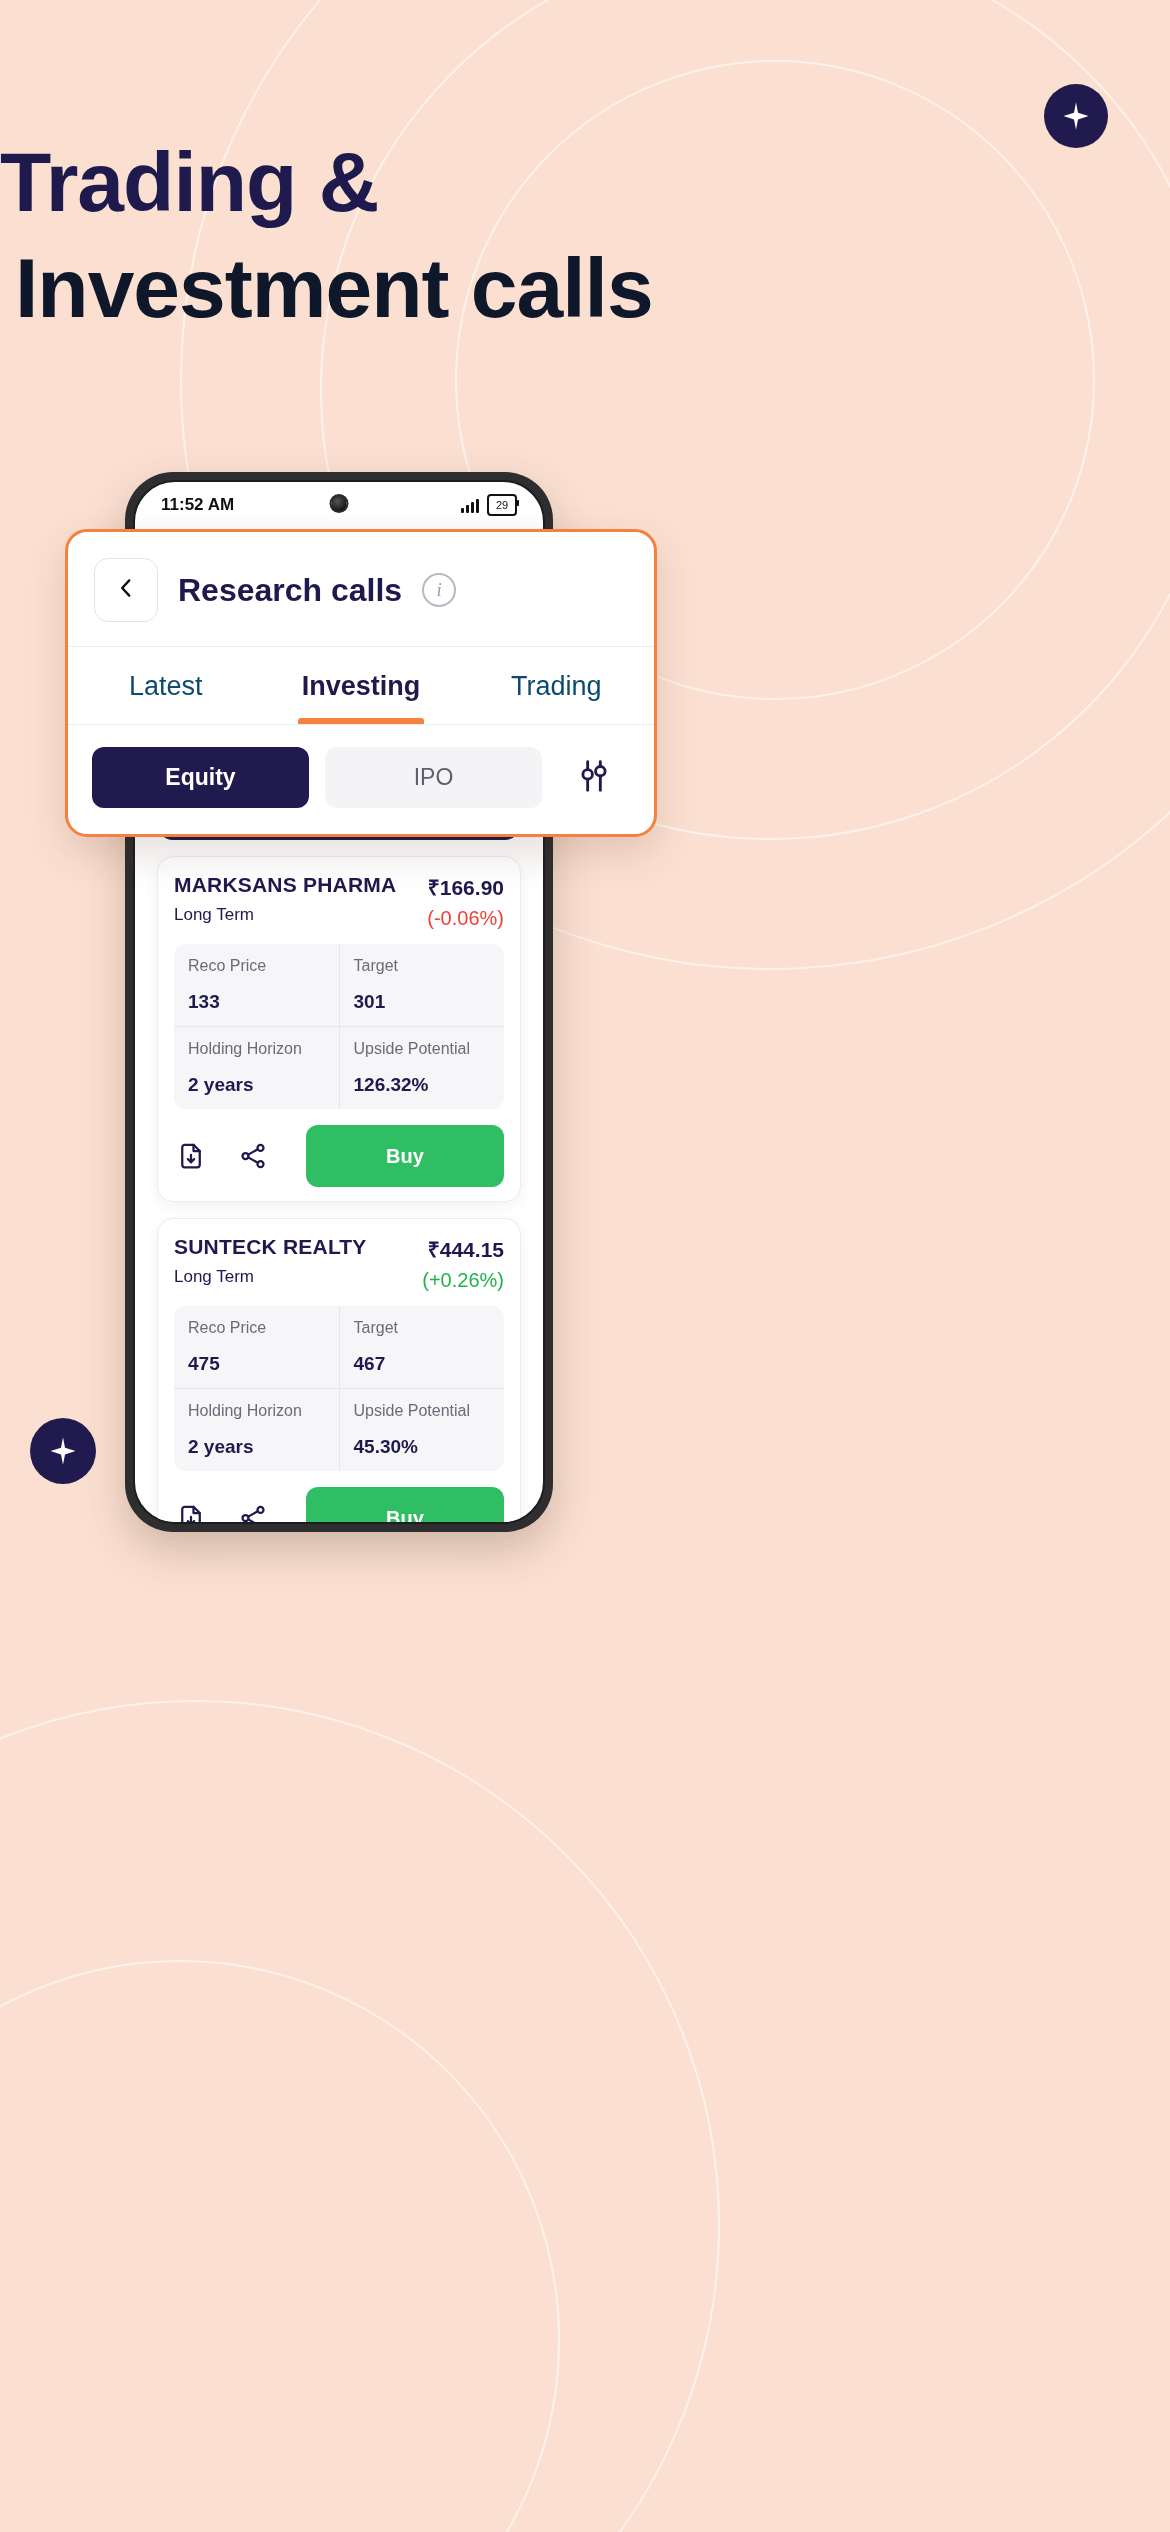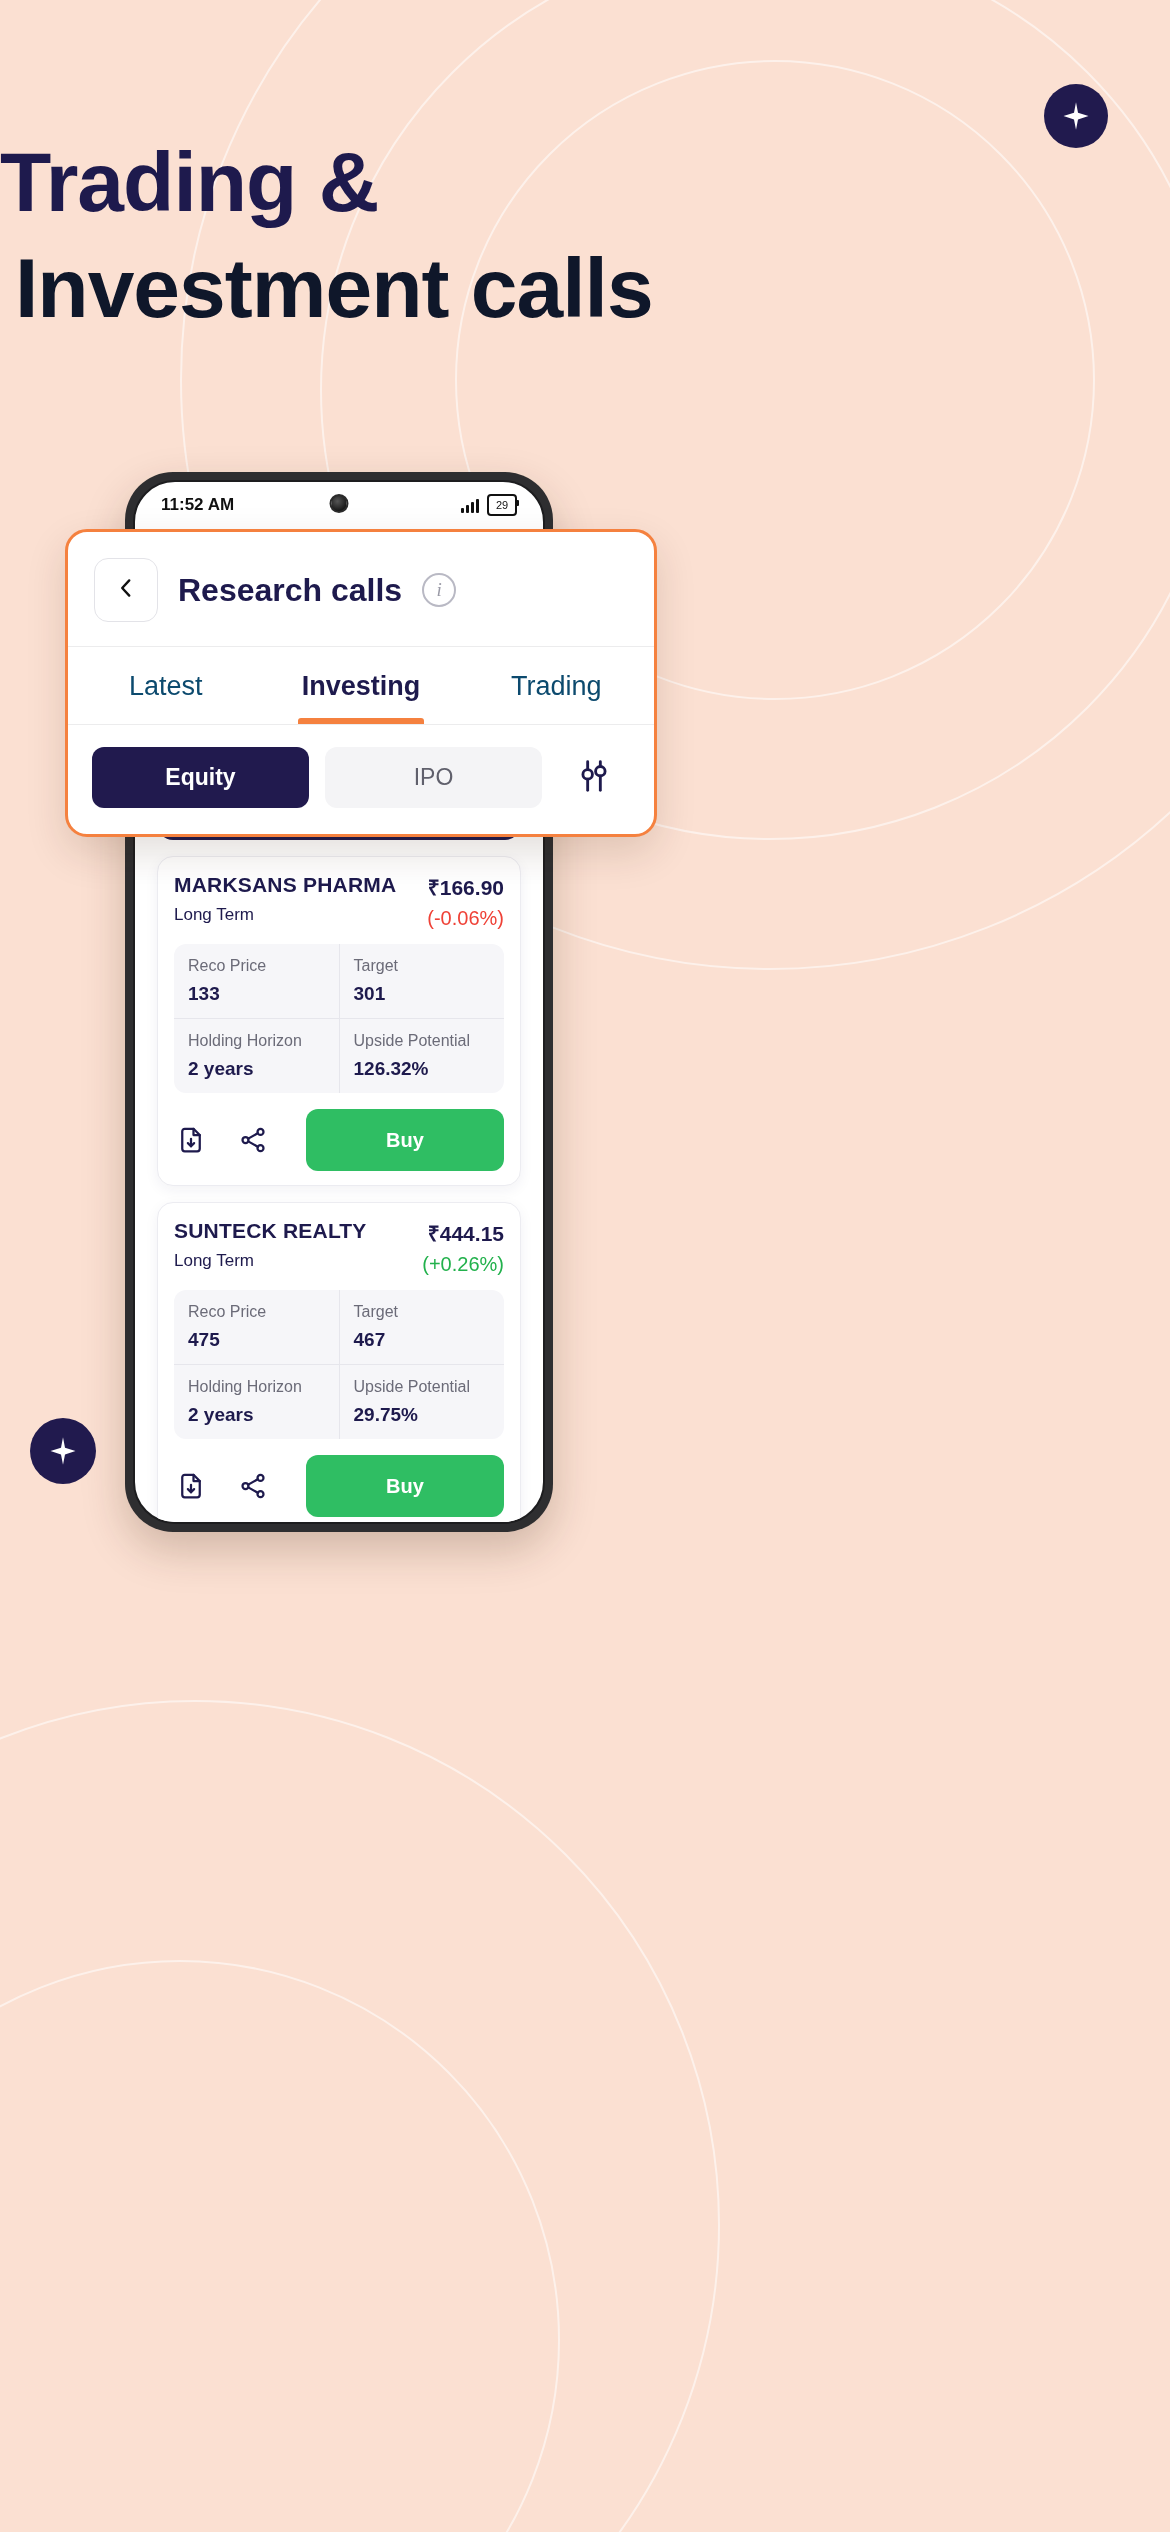--- a/index.html
+++ b/index.html
@@ -143,21 +143,21 @@
     margin-top:14px;
     background:#f6f6f9;
     border-radius:12px;
     overflow:hidden;
   }
   .sc-row { display:flex; }
   .sc-row + .sc-row { border-top:1px solid #e6e6ec; }
   .sc-cell { flex:1; padding:13px 14px; }
   .sc-cell + .sc-cell { border-left:1px solid #e6e6ec; }
   .sc-cell .k { font-size:16px; color:#6b6b78; }
-  .sc-cell .v { font-size:19px; font-weight:700; color:#1e1a4d; margin-top:8px; }
+  .sc-cell .v { font-size:19px; font-weight:700; color:#1e1a4d; margin-top:16px; }
 
   .sc-actions {
     margin-top:16px;
     display:flex; align-items:center; gap:28px;
   }
   .icon-btn { width:34px; height:34px; display:flex; align-items:center; justify-content:center; }
   .buy-btn {
     margin-left:auto;
     background:#2fbe63; color:#fff;
     font-size:20px; font-weight:700;
@@ -344,21 +344,21 @@
               <div class="v">467</div>
             </div>
           </div>
           <div class="sc-row">
             <div class="sc-cell">
               <div class="k">Holding Horizon</div>
               <div class="v">2 years</div>
             </div>
             <div class="sc-cell">
               <div class="k">Upside Potential</div>
-              <div class="v">29.75%</div>
+              <div class="v">45.30%</div>
             </div>
           </div>
         </div>
         <div class="sc-actions">
           <span class="icon-btn">
             <svg width="30" height="30" viewBox="0 0 24 24" fill="none" stroke="#1e1a4d" stroke-width="1.8" stroke-linecap="round" stroke-linejoin="round">
                 <path d="M14 3 H7 a2 2 0 0 0 -2 2 v14 a2 2 0 0 0 2 2 h10 a2 2 0 0 0 2 -2 V8 Z"></path>
                 <path d="M14 3 v5 h5"></path>
                 <path d="M12 11 v6"></path>
                 <path d="M9.5 14.5 L12 17 l2.5 -2.5"></path>

